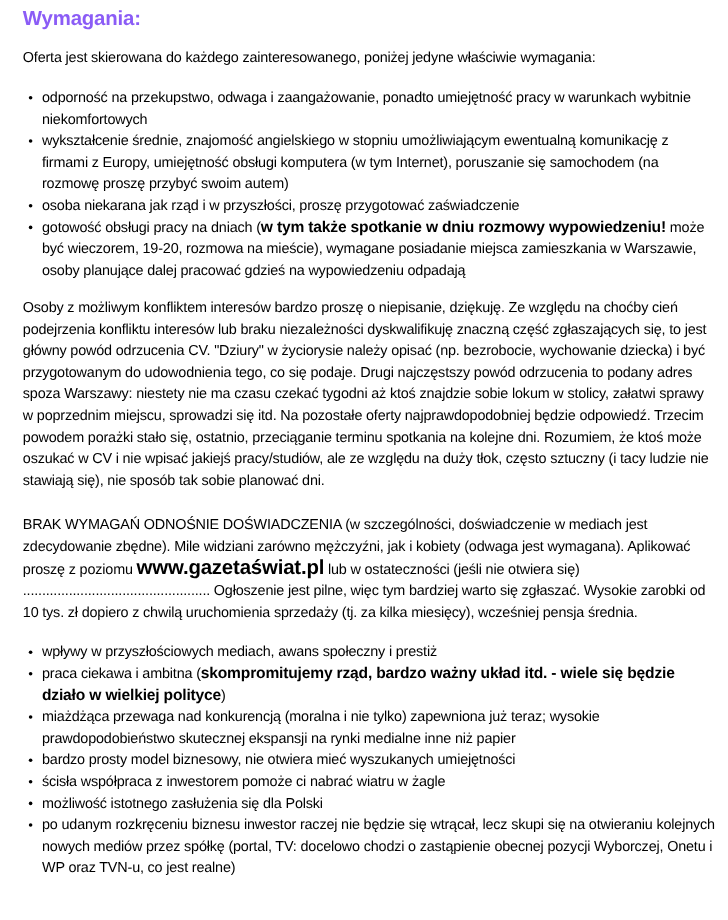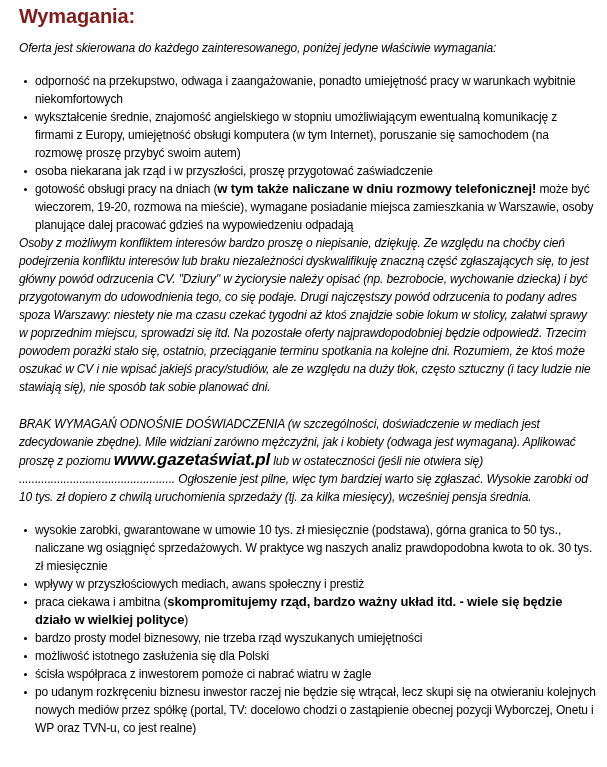--- a/index.html
+++ b/index.html
@@ -4,63 +4,63 @@
 <style>
   html, body { margin: 0; padding: 0; background: #ffffff; }
   body {
     width: 607px; height: 767px; overflow: hidden;
     font-family: "Liberation Sans", sans-serif;
     font-size: 12px; color: #000;
     letter-spacing: -0.15px;
   }
   .page { padding: 6px 10px 0 19px; }
   h2 {
-    font-size: 20px; font-weight: bold; margin: 0; padding: 0;
-    line-height: 20px; color: #7f1d1d;
+    font-size: 17px; font-weight: bold; margin: 0; padding: 0;
+    line-height: 20px; color: #8b5cf6;
   }
-  p { margin: 0; line-height: 18px; font-style: italic; }
+  p { margin: 0; line-height: 18px; }
   .intro { margin-top: 13px; }
   ul { margin: 0; padding: 0 0 0 16px; list-style: none; }
   ul li { position: relative; line-height: 18px; padding-left: 0; }
   ul li::before {
     content: ""; position: absolute; left: -11px; top: 8px;
     width: 3px; height: 3px; background: #000; border-radius: 50%;
   }
   .req-list { margin-top: 15px; }
-  .p-conflict { }
+  .p-conflict { margin-top: 13px; }
   .p-brak { margin-top: 19px; }
   .h-oferujemy { margin-top: 9px; }
   .offer-list { margin-top: 15px; }
   b { font-weight: bold; }
   .big-bold { font-weight: bold; font-size: 13px; }
   .link-bold { font-weight: bold; font-size: 17px; }
 </style>
 </head>
 <body>
 
 <div class="page">
 
   <h2>Wymagania:</h2>
   <p class="intro">Oferta jest skierowana do każdego zainteresowanego, poniżej jedyne właściwie wymagania:</p>
 
   <ul class="req-list">
     <li><span>odporność na przekupstwo, odwaga i zaangażowanie, ponadto umiejętność pracy w warunkach wybitnie niekomfortowych</span></li>
     <li><span>wykształcenie średnie, znajomość angielskiego w stopniu umożliwiającym ewentualną komunikację z firmami z Europy, umiejętność obsługi komputera (w tym Internet), poruszanie się samochodem (na rozmowę proszę przybyć swoim autem)</span></li>
     <li><span>osoba niekarana jak rząd i w przyszłości, proszę przygotować zaświadczenie</span></li>
-    <li><span>gotowość obsługi pracy na dniach (</span><b class="big-bold">w tym także naliczane w dniu rozmowy telefonicznej!</b><span> może być wieczorem, 19-20, rozmowa na mieście), wymagane posiadanie miejsca zamieszkania w Warszawie, osoby planujące dalej pracować gdzieś na wypowiedzeniu odpadają</span></li>
+    <li><span>gotowość obsługi pracy na dniach (</span><b class="big-bold">w tym także spotkanie w dniu rozmowy wypowiedzeniu!</b><span> może być wieczorem, 19-20, rozmowa na mieście), wymagane posiadanie miejsca zamieszkania w Warszawie, osoby planujące dalej pracować gdzieś na wypowiedzeniu odpadają</span></li>
   </ul>
 
   <p class="p-conflict">Osoby z możliwym konfliktem interesów bardzo proszę o niepisanie, dziękuję. Ze względu na choćby cień podejrzenia konfliktu interesów lub braku niezależności dyskwalifikuję znaczną część zgłaszających się, to jest główny powód odrzucenia CV. "Dziury" w życiorysie należy opisać (np. bezrobocie, wychowanie dziecka) i być przygotowanym do udowodnienia tego, co się podaje. Drugi najczęstszy powód odrzucenia to podany adres spoza Warszawy: niestety nie ma czasu czekać tygodni aż ktoś znajdzie sobie lokum w stolicy, załatwi sprawy w poprzednim miejscu, sprowadzi się itd. Na pozostałe oferty najprawdopodobniej będzie odpowiedź. Trzecim powodem porażki stało się, ostatnio, przeciąganie terminu spotkania na kolejne dni. Rozumiem, że ktoś może oszukać w CV i nie wpisać jakiejś pracy/studiów, ale ze względu na duży tłok, często sztuczny (i tacy ludzie nie stawiają się), nie sposób tak sobie planować dni.</p>
 
   <p class="p-brak"><span>BRAK WYMAGAŃ ODNOŚNIE DOŚWIADCZENIA (w szczególności, doświadczenie w mediach jest zdecydowanie zbędne). Mile widziani zarówno mężczyźni, jak i kobiety (odwaga jest wymagana). Aplikować proszę z poziomu </span><b class="link-bold">www.gazetaświat.pl</b><span> lub w ostateczności (jeśli nie otwiera się)  .................................................  Ogłoszenie jest pilne, więc tym bardziej warto się zgłaszać. Wysokie zarobki od 10 tys. zł dopiero z chwilą uruchomienia sprzedaży (tj. za kilka miesięcy), wcześniej pensja średnia.</span></p>
 
 
   <ul class="offer-list">
-    <li><span>wysokie zarobki, gwarantowane w umowie 10 tys. zł miesięcznie (podstawa), górna granica to 50 tys., naliczane wg osiągnięć sprzedażowych. W praktyce wg naszych analiz prawdopodobna kwota to ok. 30 tys. zł miesięcznie</span></li>
     <li><span>wpływy w przyszłościowych mediach, awans społeczny i prestiż</span></li>
     <li><span>praca ciekawa i ambitna (</span><b class="big-bold">skompromitujemy rząd, bardzo ważny układ itd. - wiele się będzie działo w wielkiej polityce</b><span>)</span></li>
-    <li><span>bardzo prosty model biznesowy, nie trzeba rząd wyszukanych umiejętności</span></li>
+    <li><span>miażdżąca przewaga nad konkurencją (moralna i nie tylko) zapewniona już teraz; wysokie prawdopodobieństwo skutecznej ekspansji na rynki medialne inne niż papier</span></li>
+    <li><span>bardzo prosty model biznesowy, nie otwiera mieć wyszukanych umiejętności</span></li>
+    <li><span>ścisła współpraca z inwestorem pomoże ci nabrać wiatru w żagle</span></li>
     <li><span>możliwość istotnego zasłużenia się dla Polski</span></li>
-    <li><span>ścisła współpraca z inwestorem pomoże ci nabrać wiatru w żagle</span></li>
     <li><span>po udanym rozkręceniu biznesu inwestor raczej nie będzie się wtrącał, lecz skupi się na otwieraniu kolejnych nowych mediów przez spółkę (portal, TV: docelowo chodzi o zastąpienie obecnej pozycji Wyborczej, Onetu i WP oraz TVN-u, co jest realne)</span></li>
   </ul>
 
 </div>
 
 </body></html>

